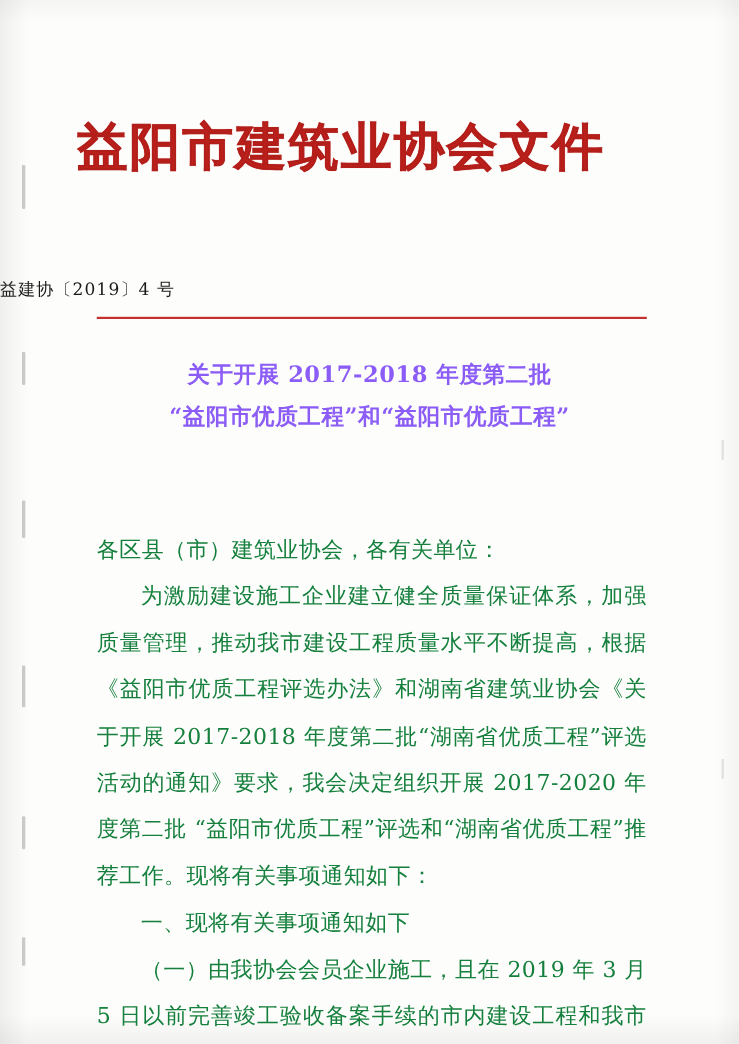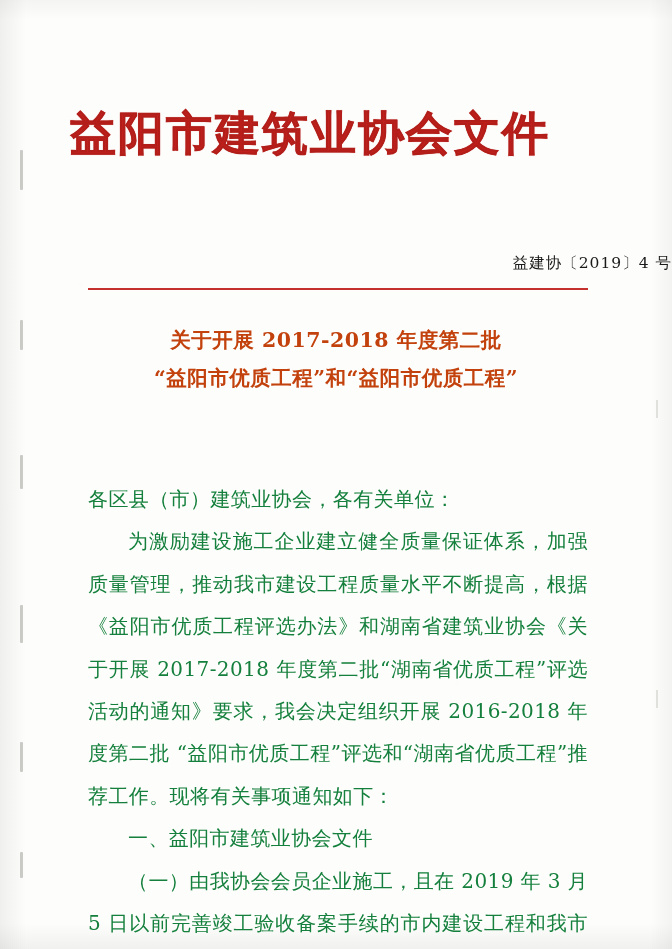--- a/index.html
+++ b/index.html
@@ -64,21 +64,21 @@
     text-shadow: 0 0 1px rgba(192,32,28,0.55);
     -webkit-text-stroke: 0.6px #b21e1a;
   }
 
   
   .doc-number {
     position: absolute;
     top: 253px;
     left: 0;
     width: 672px;
-    text-align: right;
+    text-align: left;
     font-size: 15.5px;
     color: #1a1a1a;
     letter-spacing: 1px;
   }
 
   
   .red-rule {
     position: absolute;
     top: 288px;
     left: 88px;
@@ -88,21 +88,21 @@
     opacity: 0.92;
   }
 
   
   .doc-title {
     position: absolute;
     top: 322px;
     left: 70px;
     width: 532px;
     text-align: center;
-    color: #c2410c;
+    color: #8b5cf6;
     font-size: 20.5px;
     font-weight: bold;
     line-height: 1.85;
     letter-spacing: 0.5px;
   }
   .doc-title .line { display: block; white-space: nowrap; }
 
   
   .doc-body {
     position: absolute;
@@ -175,18 +175,18 @@
 
   <div class="red-rule"></div>
 
   <div class="doc-title">
     <span class="line">关于开展 2017-2018 年度第二批</span>
     <span class="line">“益阳市优质工程”和“益阳市优质工程”</span>
   </div>
 
   <div class="doc-body">
     <p>各区县（市）建筑业协会，各有关单位：</p>
-    <p class="indent2">为激励建设施工企业建立健全质量保证体系，加强质量管理，推动我市建设工程质量水平不断提高，根据《益阳市优质工程评选办法》和湖南省建筑业协会《关于开展 2017-2018 年度第二批“湖南省优质工程”评选活动的通知》要求，我会决定组织开展 2016-2018 年度第二批 “益阳市优质工程”评选和“湖南省优质工程”推荐工作。现将有关事项通知如下：</p>
-    <p class="indent2">一、益阳市建筑业协会文件</p>
+    <p class="indent2">为激励建设施工企业建立健全质量保证体系，加强质量管理，推动我市建设工程质量水平不断提高，根据《益阳市优质工程评选办法》和湖南省建筑业协会《关于开展 2017-2018 年度第二批“湖南省优质工程”评选活动的通知》要求，我会决定组织开展 2017-2020 年度第二批 “益阳市优质工程”评选和“湖南省优质工程”推荐工作。现将有关事项通知如下：</p>
+    <p class="indent2">一、现将有关事项通知如下</p>
     <p class="indent2">（一）由我协会会员企业施工，且在 2019 年 3 月 5 日以前完善竣工验收备案手续的市内建设工程和我市建设施</p>
   </div>
 
 </div>
 
 </body></html>

